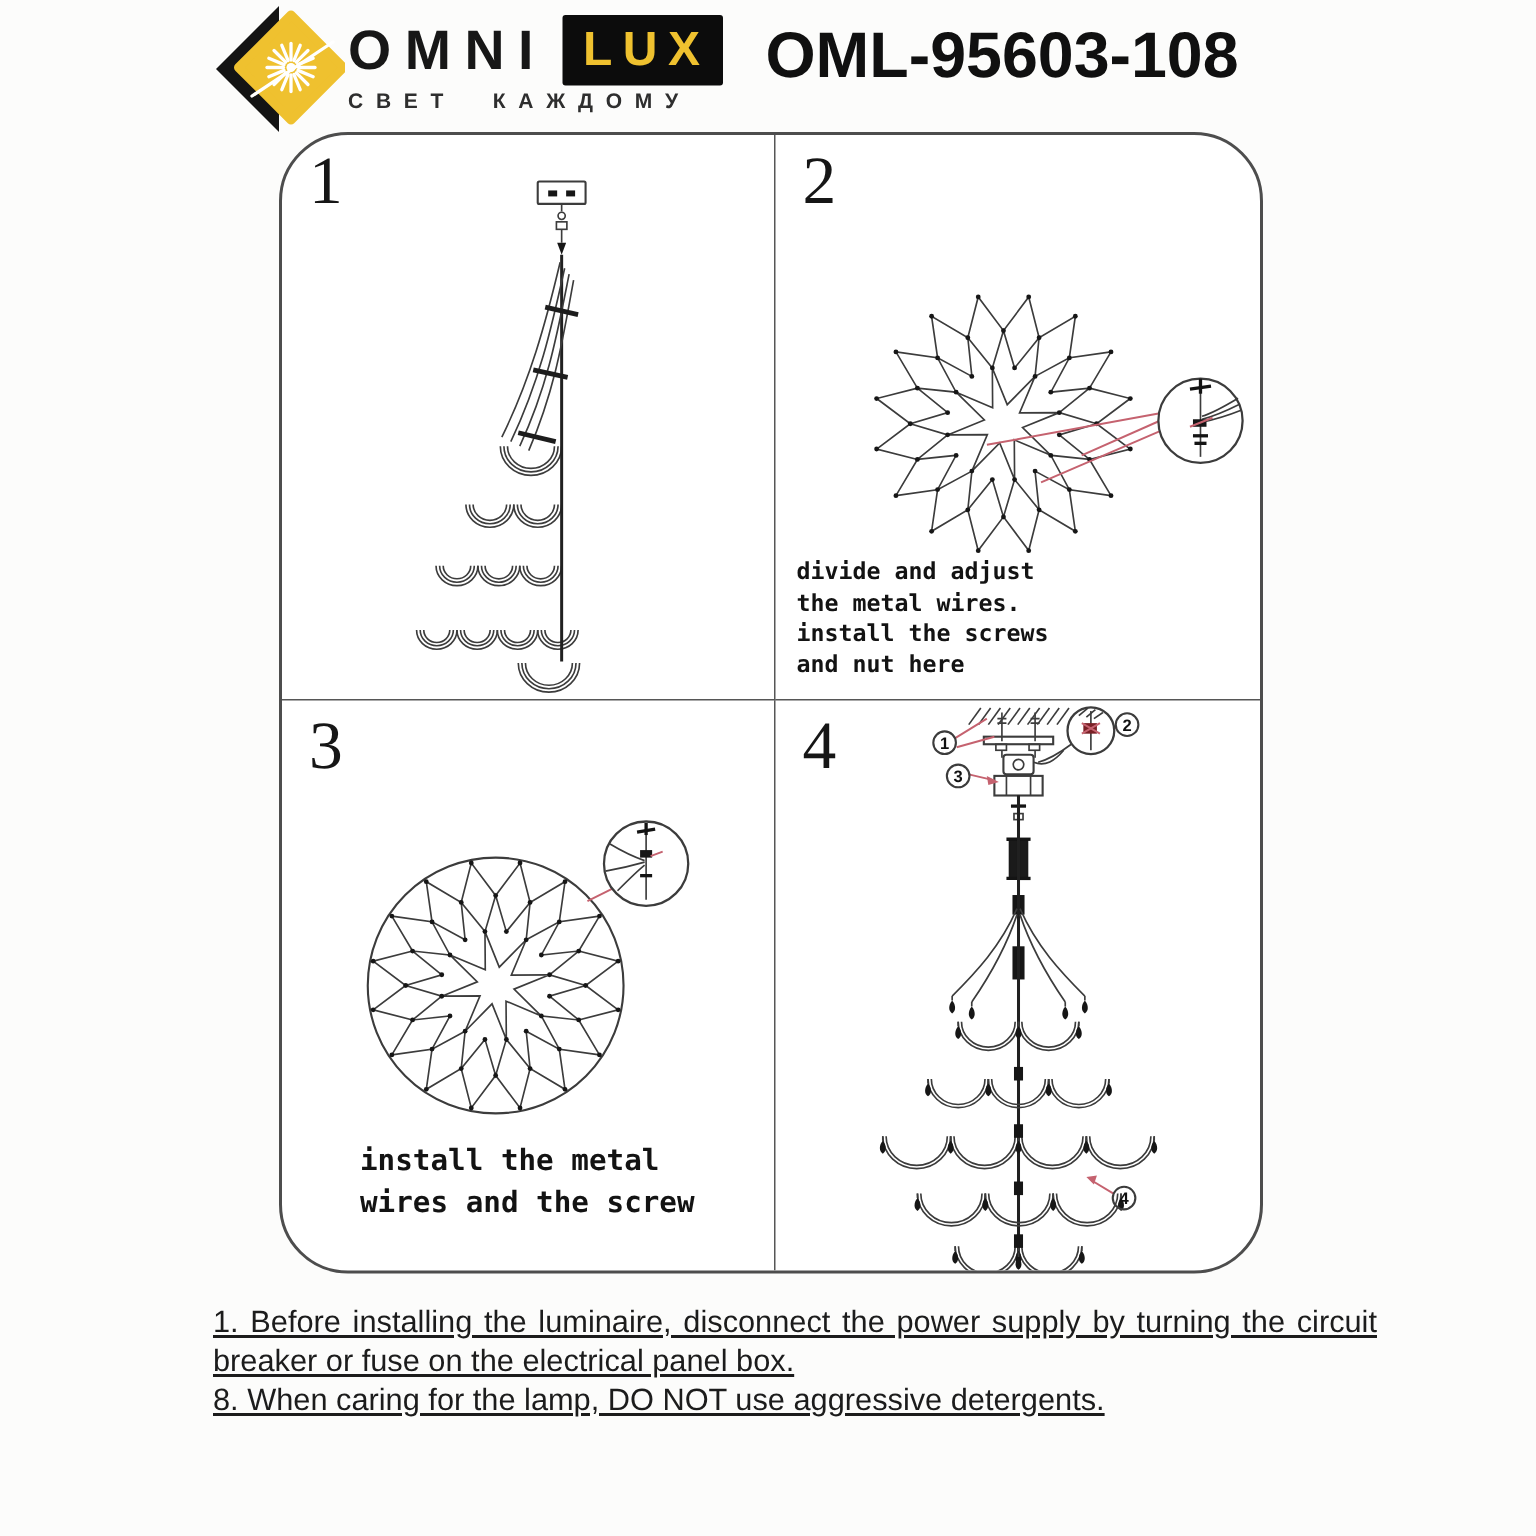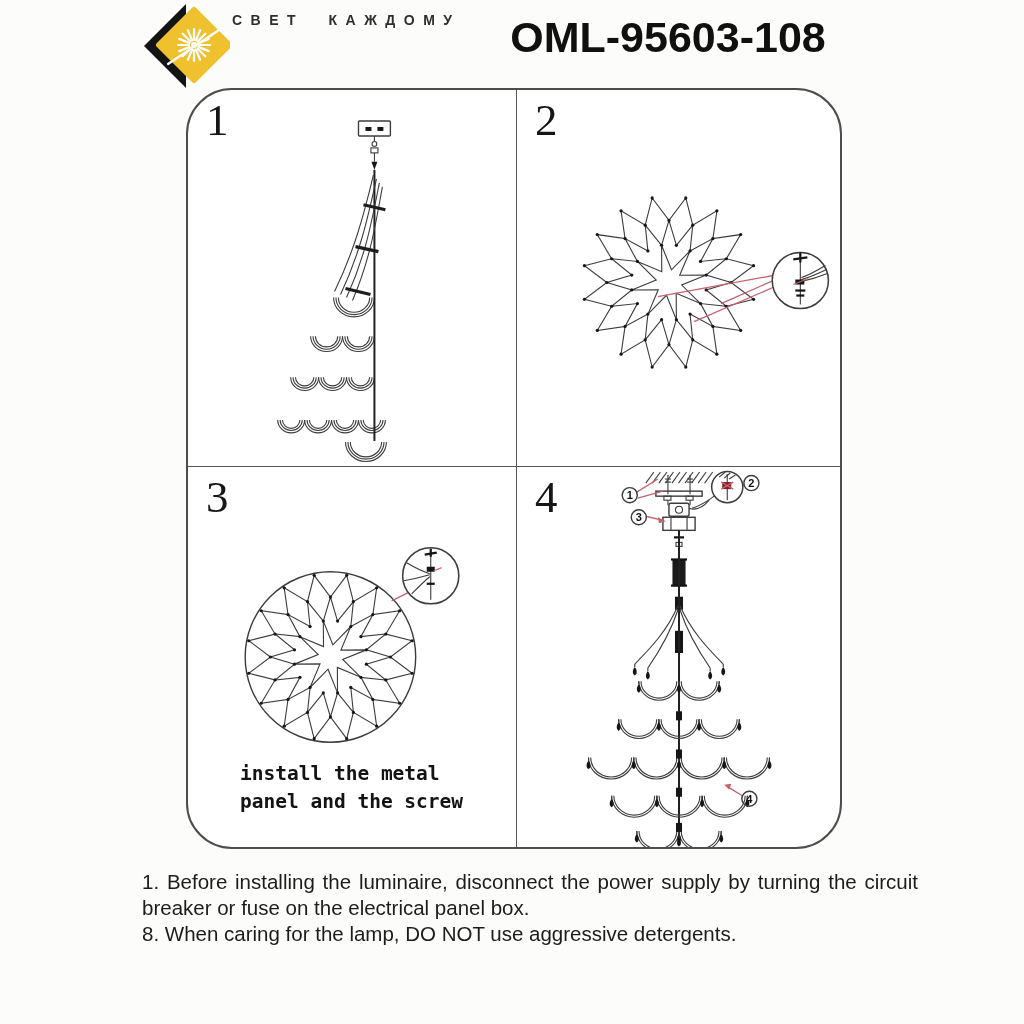--- a/index.html
+++ b/index.html
@@ -39,21 +39,21 @@
   .scw{fill:none;stroke:#141414;stroke-width:2.2px;}
   .dk{fill:#161616;stroke:none;}
   .cyl{fill:#1a1a1a;stroke:#1a1a1a;}
   .red{fill:none;stroke:var(--accent-red,#c5626f);stroke-width:1.3px;}
   .redf{fill:var(--accent-red,#c5626f);stroke:none;}
   .nutred{fill:#7a2026;stroke:none;}
   .wt{stroke:#ffffff;stroke-width:2.2px;stroke-linecap:round;}
   text.cnum{font-family:"Liberation Sans",sans-serif;font-size:11px;font-weight:700;fill:#111;}
   
   .instructions{position:absolute;left:142px;top:869px;width:776px;color:#1c1c1c;
-                font-size:20.5px;line-height:26px;}
+                font-size:20.5px;line-height:26px;text-decoration:underline;}
   .instructions p{margin:0;}
   .just{text-align:justify;}
 </style>
 </head>
 <body>
 
 <div class="page">
 
   <svg class="logo-mark" viewBox="0 0 98 86">
     <path d="M54 2 L12 44 L54 86 L54 68 L30 44 L54 20 Z" fill="#141414"></path>
@@ -74,20 +74,24 @@
         <line x1="62" y1="38" x2="62" y2="27" class="wt"></line>
         <line x1="63.91341716182545" y1="38.38060233744357" x2="68.12293491784143" y2="28.217927479819416" class="wt"></line>
         <line x1="65.53553390593274" y1="39.46446609406726" x2="73.31370849898475" y2="31.686291501015237" class="wt"></line>
         <line x1="66.61939766255644" y1="41.08658283817455" x2="76.78207252018058" y2="36.87706508215855" class="wt"></line>
         <circle cx="62" cy="43" r="3" fill="#fff"></circle>
         <line x1="36" y1="62" x2="90" y2="26" class="wt"></line>
       </g>
   </svg>
 
   <div class="wordmark">
+    <div class="brand-row">
+      <span class="omni">OMNI</span>
+      <span class="lux-box">LUX</span>
+    </div>
     <div class="tagline">СВЕТ КАЖДОМУ</div>
   </div>
 
   <div class="model">OML-95603-108</div>
 
   <div class="manual-box">
 
     <div class="cell cell-tl">
       <svg class="psvg" viewBox="0 0 329 375">
         <g id="gp1">
@@ -215,20 +219,24 @@
           <path d="M307 175 C297 181 290 185 283 187" class="ln2"></path>
           <path d="M308 179 C298 184 291 187 283 189" class="ln2"></path>
           <path d="M309 183 C299 187 292 189 283 191" class="ln2"></path>
           <rect x="277" y="189" width="9" height="5" class="dk"></rect>
           <line x1="275" y1="194" x2="290" y2="188" class="red"></line>
           <line x1="277" y1="200" x2="287" y2="200" class="scw"></line>
           <line x1="278" y1="205" x2="286" y2="205" class="scw"></line>
         </g>
       </svg>
       <div class="pnum">2</div>
+      <div class="cap cap-p2">divide and adjust
+the metal wires.
+install the screws
+and nut here</div>
     </div>
 
     <div class="cell cell-bl">
       <svg class="psvg" viewBox="0 0 327 378">
         <circle cx="142" cy="189" r="85" class="ln"></circle>
         <g id="gp3">
             <path d="M158.2 107.6L164.9 133.8L188.1 120.0L184.3 146.7L211.0 142.9L197.2 166.1L223.4 172.8L201.8 189.0L223.4 205.2L197.2 211.9L211.0 235.1L184.3 231.3L188.1 258.0L164.9 244.2L158.2 270.4L142.0 248.8L125.8 270.4L119.1 244.2L95.9 258.0L99.7 231.3L73.0 235.1L86.8 211.9L60.6 205.2L82.2 189.0L60.6 172.8L86.8 166.1L73.0 142.9L99.7 146.7L95.9 120.0L119.1 133.8L125.8 107.6L142.0 129.2Z" class="ln2"></path>
             <path d="M164.9 133.8L162.3 158.6L184.3 146.7L172.4 168.7L197.2 166.1L177.8 181.9L201.8 189.0L177.8 196.1L197.2 211.9L172.4 209.3L184.3 231.3L162.3 219.4L164.9 244.2L149.1 224.8L142.0 248.8L134.9 224.8L119.1 244.2L121.7 219.4L99.7 231.3L111.6 209.3L86.8 211.9L106.2 196.1L82.2 189.0L106.2 181.9L86.8 166.1L111.6 168.7L99.7 146.7L121.7 158.6L119.1 133.8L134.9 153.2L142.0 129.2L149.1 153.2Z" class="ln2"></path>
             <path d="M162.3 158.6L152.4 182.1L177.8 181.9L154.2 191.4L172.4 209.3L148.9 199.4L149.1 224.8L139.6 201.2L121.7 219.4L131.6 195.9L106.2 196.1L129.8 186.6L111.6 168.7L135.1 178.6L134.9 153.2L144.4 176.8Z" class="ln2"></path>
             <circle cx="158.19249672733866" cy="107.59482172653188" r="1.6" class="dk"></circle>
@@ -289,21 +297,21 @@
           <path d="M218 95 C228 101 235 104 241 106" class="ln2"></path>
           <path d="M215 113 C226 111 234 109 241 107" class="ln2"></path>
           <path d="M223 126 C230 119 236 113 241 109" class="ln2"></path>
           <rect x="238" y="99" width="8" height="5" class="dk"></rect>
           <line x1="245" y1="103" x2="253" y2="100" class="red"></line>
           <line x1="238" y1="116" x2="246" y2="116" class="scw"></line>
         </g>
       </svg>
       <div class="pnum">3</div>
       <div class="cap cap-p3">install the metal
-panel and the screw</div>
+wires and the screw</div>
     </div>
 
     <div class="cell">
       <svg class="psvg" viewBox="0 0 321 378">
         <g>
           <line x1="150" y1="8" x2="150" y2="27" class="ln2"></line>
           <line x1="172" y1="8" x2="172" y2="27" class="ln2"></line>
           <line x1="147" y1="12" x2="153" y2="12" class="ln2"></line>
           <line x1="147" y1="15" x2="153" y2="15" class="ln2"></line>
           <line x1="169" y1="12" x2="175" y2="12" class="ln2"></line>

